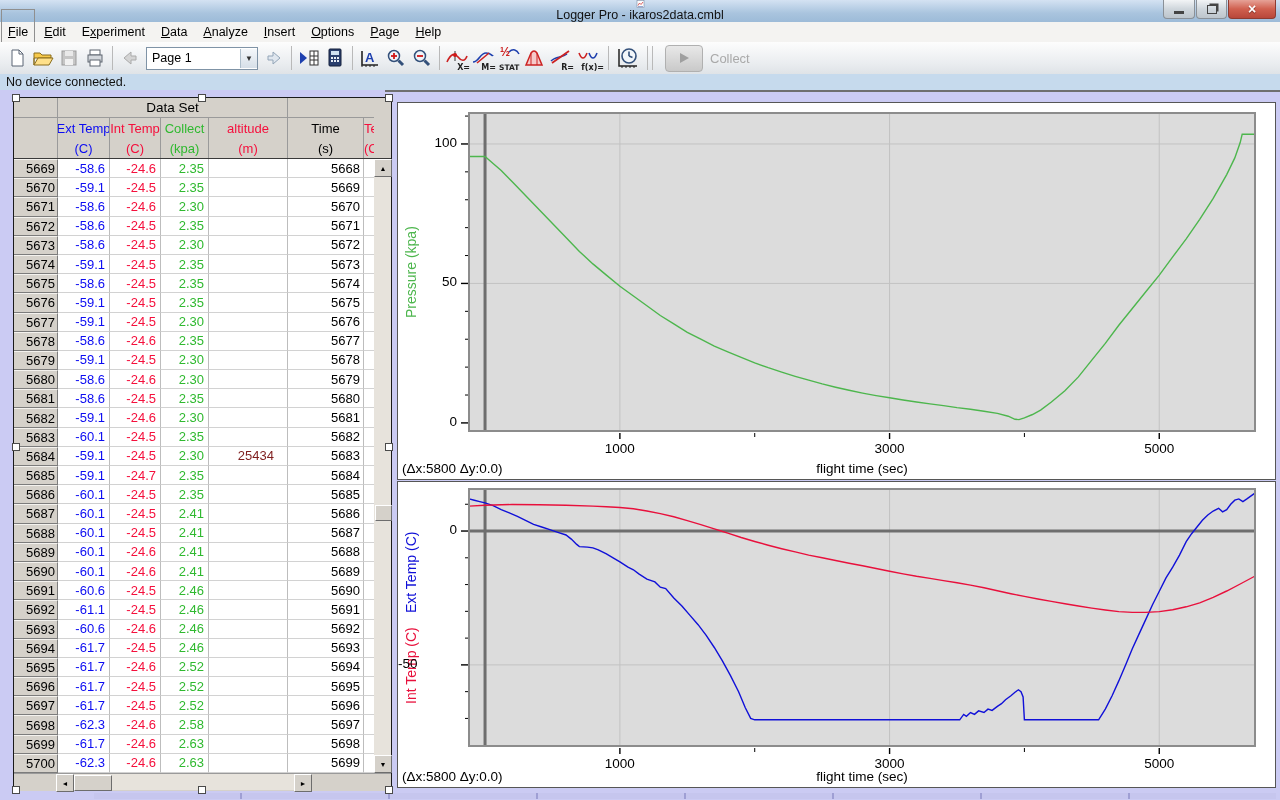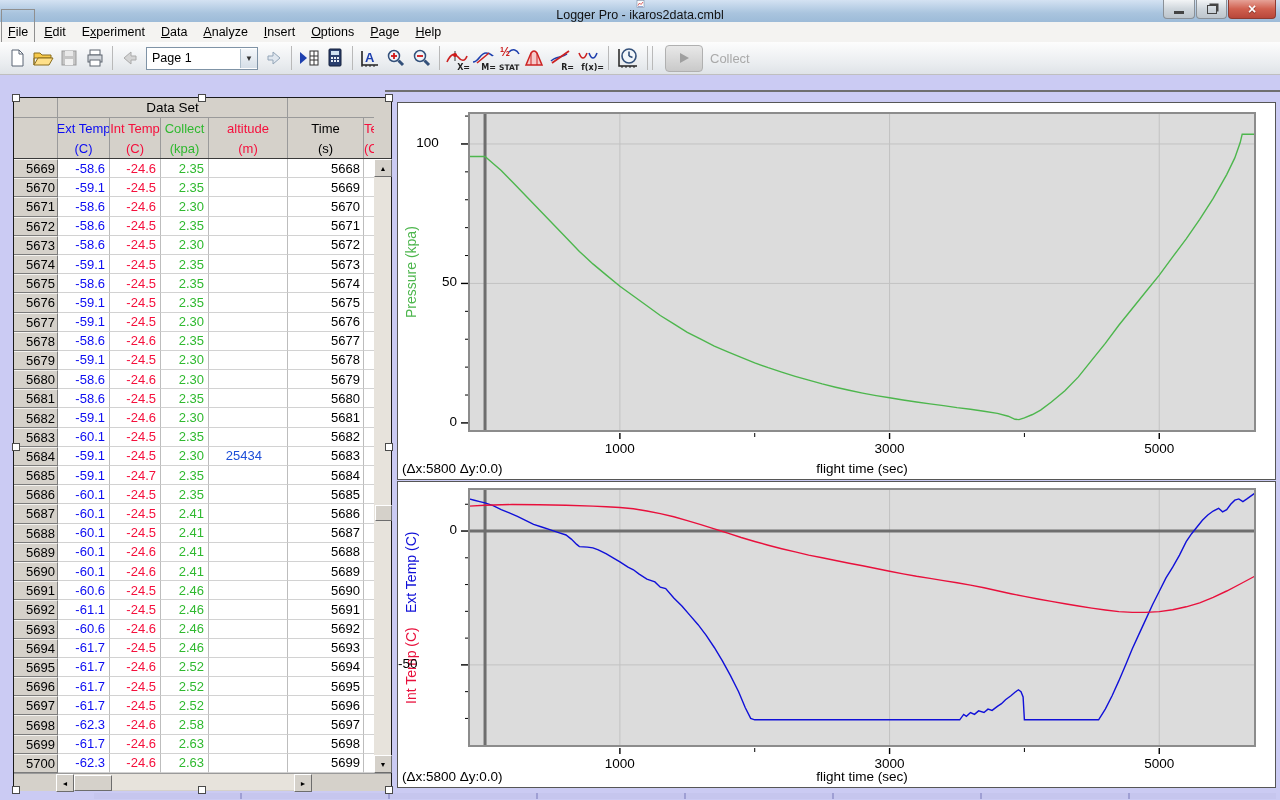--- a/index.html
+++ b/index.html
@@ -64,21 +64,21 @@
     display:flex;align-items:center;justify-content:center;font-size:13.5px;}
   .r1-rest{grid-column:6/8;border-bottom:1px solid #9a9a9a;}
   .r1-corner{border-right:1px solid #9a9a9a;border-bottom:1px solid #9a9a9a;}
   .tbody{position:absolute;left:0;top:61px;width:360px;height:614px;display:grid;
     grid-template-rows:repeat(32,1fr);background:#fff;}
   .trow{display:grid;grid-template-columns:44px 52px 51px 48px 79px 76px 10px;}
   .tcell{display:flex;align-items:center;justify-content:flex-end;padding-right:4px;overflow:hidden;
     border-right:1px solid #bdbdbd;border-bottom:1px solid #d2d2d2;white-space:nowrap;}
   .tcell.rn{background:#d5d1ca;border-top:1px solid #f4f2ee;border-right:1px solid #7c7c7c;
     border-bottom:1px solid #7c7c7c;color:#000;padding-right:2px;}
-  .c-ext{color:#0b0bf2;}.c-int{color:#f50f3c;}.c-pres{color:#2fb92f;}.c-alt{color:#1d4ed8;padding-right:25px;}
+  .c-ext{color:#0b0bf2;}.c-int{color:#f50f3c;}.c-pres{color:#2fb92f;}.c-alt{color:#7f1d1d;padding-right:13px;}
   .c-time{color:#000;padding-right:3px;}.c-cut{border-right:none;}
   
   .vscroll{position:absolute;left:360px;top:61px;width:17px;height:614px;background:#e7e3dc;}
   .hscrollrow{position:absolute;left:0;top:675px;width:377px;height:17px;background:#d5d1ca;border-top:1px solid #9a9a9a;}
   .sbtn{position:absolute;width:16px;height:16px;background:#d5d1ca;border:1px solid;
     border-color:#ffffff #6d6d6d #6d6d6d #ffffff;display:flex;align-items:center;justify-content:center;
     font-size:7px;color:#000;line-height:7px;}
   .vthumb{position:absolute;left:1px;top:346px;width:15px;height:14px;background:#d5d1ca;
     border:1px solid;border-color:#ffffff #6d6d6d #6d6d6d #ffffff;}
   .hthumb{position:absolute;left:60px;top:1px;width:36px;height:14px;background:#d5d1ca;
@@ -296,20 +296,23 @@
     <div class="collect">
       <div class="collect-btn">
           <svg width="14" height="14">
             <polygon points="3,2 12,7 3,12" fill="#9f9f9f"></polygon>
           </svg>
         </div>
       <span class="collect-lbl">Collect</span>
     </div>
   </div>
 
+  <div class="statusbar">
+    <span>No device connected.</span>
+  </div>
   <div class="strip-left"></div>
   <div class="dark-strip"></div>
 
   <div class="main">
 
     <div class="twin">
       <div class="hrow hr1">
         <div class="hcell r1-corner"></div>
         <div class="dataset-cell">Data Set</div>
         <div class="hcell noborder r1-rest"></div>
@@ -673,21 +676,21 @@
           <line x1="356.73237261966034" x2="356.73237261966034" y1="330" y2="334" stroke="#000"></line>
           <line x1="626.4184251158002" x2="626.4184251158002" y1="330" y2="334" stroke="#000"></line>
         </svg>
       <div class="ylab">
         <span>Pressure (kpa)</span>
       </div>
       <div class="xlabel">flight time (sec)</div>
       <div class="readout">(Δx:5800 Δy:0.0)</div>
     <div class="ytick-label" style="left: 0px; width: 59px; text-align: right; top: 310.911px;">0</div>
         <div class="ytick-label" style="left: 0px; width: 59px; text-align: right; top: 171.437px;">50</div>
-        <div class="ytick-label" style="left: 0px; width: 59px; text-align: center; top: 31.9632px;">100</div>
+        <div class="ytick-label" style="left: 0px; width: 59px; text-align: right; top: 31.9632px;">100</div>
         <div class="xtick-label" style="left: 191.889px; width: 60px; text-align: center; top: 338px;">1000</div>
         <div class="xtick-label" style="left: 461.575px; width: 60px; text-align: center; top: 338px;">3000</div>
         <div class="xtick-label" style="left: 731.261px; width: 60px; text-align: center; top: 338px;">5000</div>
       </div>
 
     <div class="graph g2">
       <svg class="plot-svg" width="877" height="305">
           <rect x="71" y="7" width="786" height="257" fill="#dcdcdc"></rect>
           <line x1="221.88934637159034" x2="221.88934637159034" y1="7" y2="264" stroke="#c2c2c2"></line>
           <line x1="491.5753988677303" x2="491.5753988677303" y1="7" y2="264" stroke="#c2c2c2"></line>

